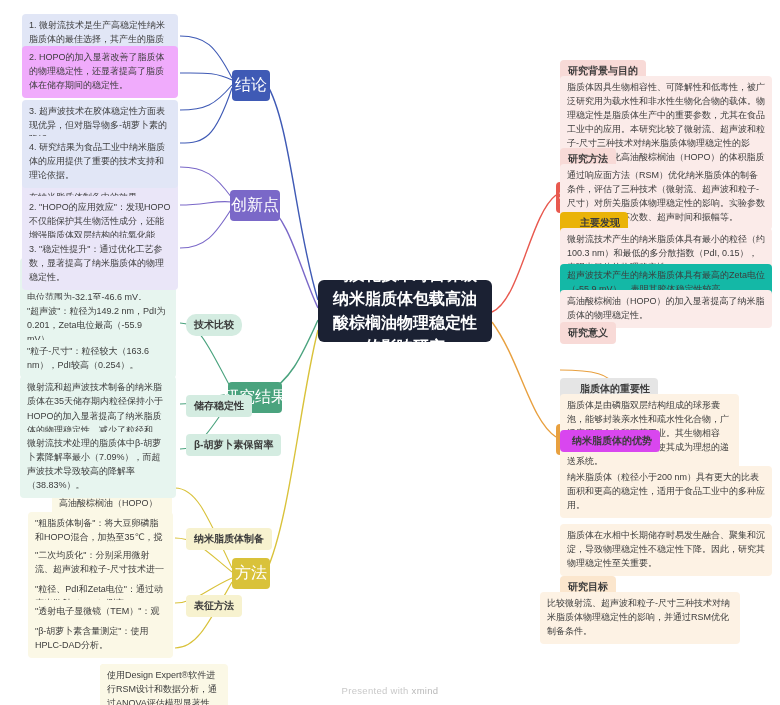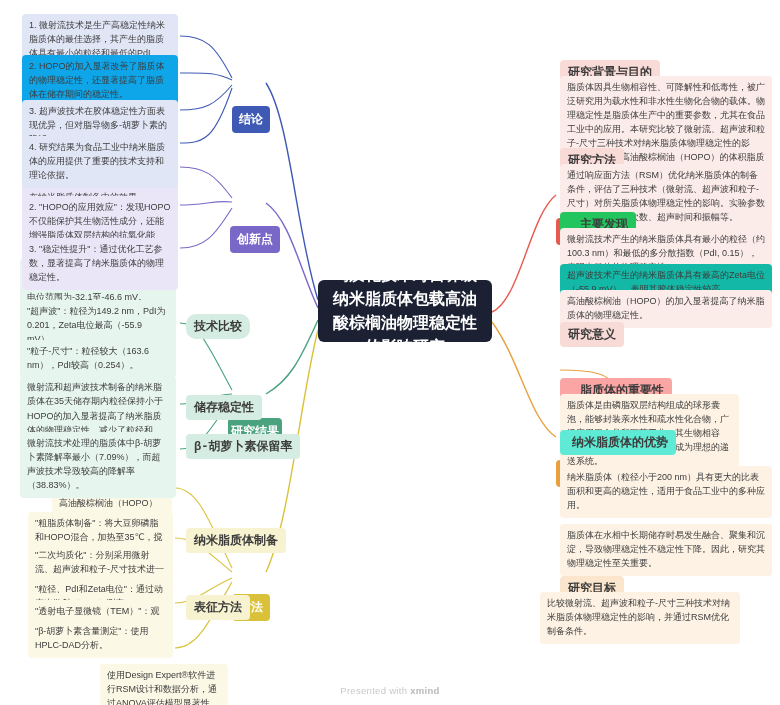--- a/index.html
+++ b/index.html
@@ -25,58 +25,56 @@
     line-height:1.5;
     text-align:center;
     display:flex;align-items:center;justify-content:center;
     padding:10px 12px;
   }
 
   
   .l1{
     border-radius:4px;
     color:#ffffff;
-    font-size:12px;
-    font-weight:bold;
+    font-size:16px;
+    font-weight:normal;
     text-align:center;
     display:flex;align-items:center;justify-content:center;
     padding:5px 10px;
     white-space:nowrap;
-    margin-top:36px;
   }
 
   
   .l2{
     border-radius:4px;
     font-size:9px;
     line-height:1.55;
     padding:5px 7px;
     color:#3c3c3c;
   }
 
   .l2title{
     border-radius:4px;
-    font-size:12px;
+    font-size:10px;
     font-weight:bold;
     padding:4px 8px;
     text-align:right;
     white-space:nowrap;
     color:#3c3c3c;
-    font-family:Liberation Mono, monospace;
   }
 
   .footer{
     position:absolute;
     left:0;right:0;bottom:9px;
     text-align:center;
     font-size:9.5px;
     color:#c9c9c9;
     letter-spacing:.3px;
   }
-  .footer .brand{color:#b9b9b9;font-weight:bold;}
+  .footer .brand{color:#b9b9b9;font-weight:normal;}
 </style>
 </head>
 <body>
 
 <div id="canvas">
 
   <svg class="links" viewBox="0 0 780 705">
 
     <path d="M492 312 C 520 300, 530 215, 556 195" stroke="#e8594f" stroke-width="1.4" fill="none"></path>
     <path d="M492 322 C 520 360, 530 420, 556 437" stroke="#e8a03f" stroke-width="1.4" fill="none"></path>
@@ -123,31 +121,31 @@
   <div class="node l1" style="left:228px;top:382px;width:54px;background:#4aa37e;">研究结果</div>
   <div class="node l1" style="left:230px;top:190px;width:50px;background:#7a68c8;">创新点</div>
   <div class="node l1" style="left:232px;top:70px;width:38px;background:#3f5ab5;">结论</div>
 
   <div class="node l2title" style="left:560px;top:60px;background:#f8dad7;">研究背景与目的</div>
   <div class="node l2" style="left:560px;top:76px;width:212px;background:#fbebe9;">脂质体因具生物相容性、可降解性和低毒性，被广泛研究用为载水性和非水性生物化合物的载体。物理稳定性是脂质体生产中的重要参数，尤其在食品工业中的应用。本研究比较了微射流、超声波和粒子-尺寸三种技术对纳米脂质体物理稳定性的影响，旨在优化高油酸棕榈油（HOPO）的体积脂质体。</div>
 
   <div class="node l2title" style="left:560px;top:148px;background:#f8dad7;">研究方法</div>
   <div class="node l2" style="left:560px;top:164px;width:212px;background:#fbebe9;">通过响应面方法（RSM）优化纳米脂质体的制备条件，评估了三种技术（微射流、超声波和粒子-尺寸）对所关脂质体物理稳定性的影响。实验参数包括压力、循环次数、超声时间和振幅等。</div>
 
-  <div class="node l2title" style="left:560px;top:212px;background:#22c55e;padding-left:20px;">主要发现</div>
+  <div class="node l2title" style="left:560px;top:212px;background:#eab308;padding-left:20px;">主要发现</div>
   <div class="node l2" style="left:560px;top:228px;width:212px;background:#fbebe9;">微射流技术产生的纳米脂质体具有最小的粒径（约100.3 nm）和最低的多分散指数（PdI, 0.15），表现出最佳的物理稳定性。</div>
   <div class="node l2" style="left:560px;top:264px;width:212px;background:#14b8a6;">超声波技术产生的纳米脂质体具有最高的Zeta电位（-55.9 mV），表明其胶体稳定性较高。</div>
   <div class="node l2" style="left:560px;top:290px;width:212px;background:#fbebe9;">高油酸棕榈油（HOPO）的加入显著提高了纳米脂质体的物理稳定性。</div>
 
   <div class="node l2title" style="left:560px;top:322px;background:#f8dad7;">研究意义</div>
 
-  <div class="node l2title" style="left:560px;top:378px;background:#fca5a5;padding-left:20px;">脂质体的重要性</div>
+  <div class="node l2title" style="left:560px;top:378px;background:#e5e5e5;padding-left:20px;">脂质体的重要性</div>
   <div class="node l2" style="left:560px;top:394px;width:179px;background:#fdf2e4;">脂质体是由磷脂双层结构组成的球形囊泡，能够封装亲水性和疏水性化合物，广泛应用于食品和医药工业。其生物相容性、可降解性和低毒性使其成为理想的递送系统。</div>
 
-  <div class="node l2title" style="left:560px;top:430px;background:#5eead4;padding-left:12px;">纳米脂质体的优势</div>
+  <div class="node l2title" style="left:560px;top:430px;background:#d946ef;padding-left:12px;">纳米脂质体的优势</div>
   <div class="node l2" style="left:560px;top:466px;width:212px;background:#fdf2e4;">纳米脂质体（粒径小于200 nm）具有更大的比表面积和更高的稳定性，适用于食品工业中的多种应用。</div>
 
   <div class="node l2title" style="left:560px;top:536px;background:#fbe6cd;">研究挑战</div>
   <div class="node l2" style="left:560px;top:524px;width:212px;background:#fdf2e4;">脂质体在水相中长期储存时易发生融合、聚集和沉淀，导致物理稳定性不稳定性下降。因此，研究其物理稳定性至关重要。</div>
 
   <div class="node l2title" style="left:560px;top:576px;background:#fbe6cd;">研究目标</div>
   <div class="node l2" style="left:540px;top:592px;width:200px;background:#fdf2e4;">比较微射流、超声波和粒子-尺寸三种技术对纳米脂质体物理稳定性的影响，并通过RSM优化制备条件。</div>
 
   <div class="node l2title" style="left:52px;top:462px;background:#f7f2cf;">材料与试剂</div>
   <div class="node l2" style="left:52px;top:478px;width:120px;background:#fbf8e6;">使用食品级大豆卵磷脂和高油酸棕榈油（HOPO）作为主要材料，所有试剂均为分析纯。</div>
@@ -174,21 +172,21 @@
   <div class="node l2" style="left:20px;top:405px;width:156px;background:#e7f5ef;">HOPO的加入显著提高了纳米脂质体的物理稳定性，减少了粒径和Zeta电位的变化。</div>
 
   <div class="node l2title" style="left:186px;top:434px;background:#d4ece1;">β-胡萝卜素保留率</div>
   <div class="node l2" style="left:20px;top:432px;width:156px;background:#e7f5ef;">微射流技术处理的脂质体中β-胡萝卜素降解率最小（7.09%），而超声波技术导致较高的降解率（38.83%）。</div>
 
   <div class="node l2" style="left:22px;top:158px;width:156px;background:#eae6f8;">1. "技术优化"：首次系统比较了微射流、超声波和粒子-尺寸三种技术在纳米脂质体制备中的效果。</div>
   <div class="node l2" style="left:22px;top:196px;width:156px;background:#eae6f8;">2. "HOPO的应用效应"：发现HOPO不仅能保护其生物活性成分，还能增强脂质体双层结构的抗氧化能力。</div>
   <div class="node l2" style="left:22px;top:238px;width:156px;background:#eae6f8;">3. "稳定性提升"：通过优化工艺参数，显著提高了纳米脂质体的物理稳定性。</div>
 
   <div class="node l2" style="left:22px;top:14px;width:156px;background:#e1e6f6;">1. 微射流技术是生产高稳定性纳米脂质体的最佳选择，其产生的脂质体具有最小的粒径和最低的PdI。</div>
-  <div class="node l2" style="left:22px;top:55px;width:156px;background:#0ea5e9;">2. HOPO的加入显著改善了脂质体的物理稳定性，还显著提高了脂质体在储存期间的稳定性。</div>
+  <div class="node l2" style="left:22px;top:46px;width:156px;background:#f0abfc;">2. HOPO的加入显著改善了脂质体的物理稳定性，还显著提高了脂质体在储存期间的稳定性。</div>
   <div class="node l2" style="left:22px;top:100px;width:156px;background:#e1e6f6;">3. 超声波技术在胶体稳定性方面表现优异，但对脂导物多-胡萝卜素的降解。</div>
   <div class="node l2" style="left:22px;top:136px;width:156px;background:#e1e6f6;">4. 研究结果为食品工业中纳米脂质体的应用提供了重要的技术支持和理论依据。</div>
 
   <div class="footer">
     <span>Presented with</span>
     <span class="brand">xmind</span>
   </div>
 
 </div>
 

